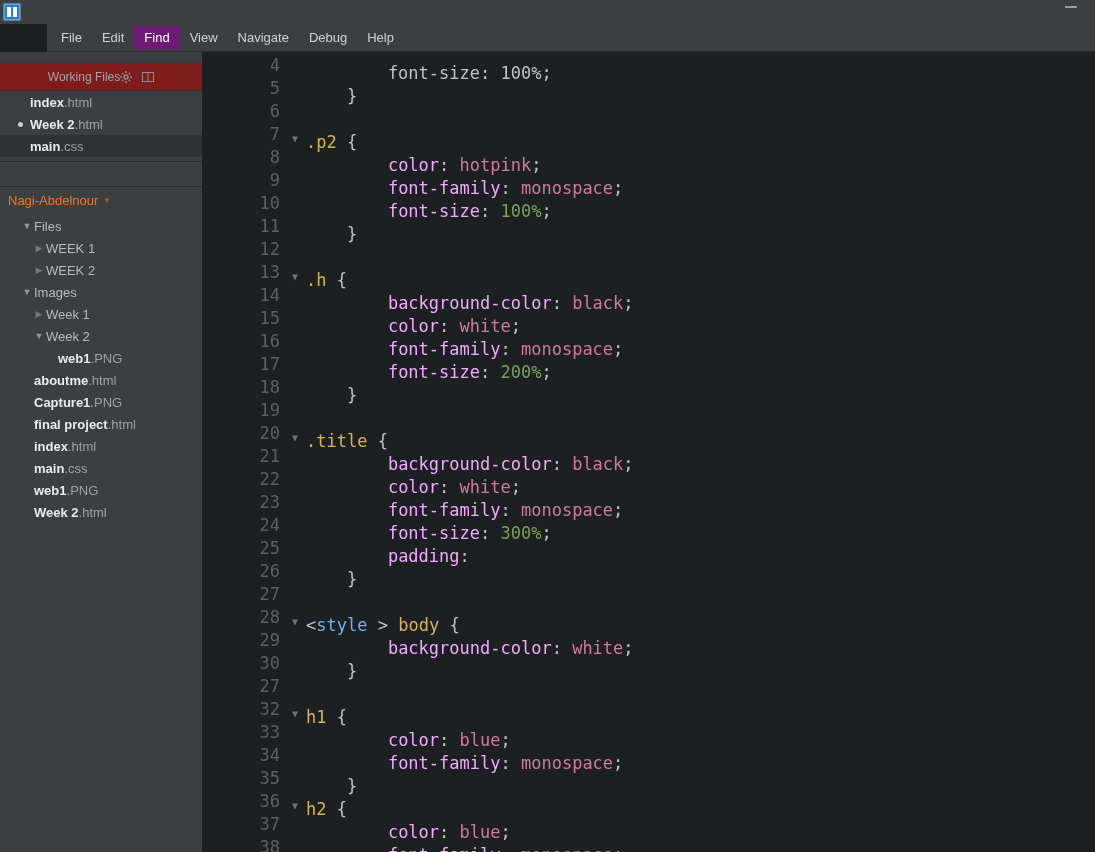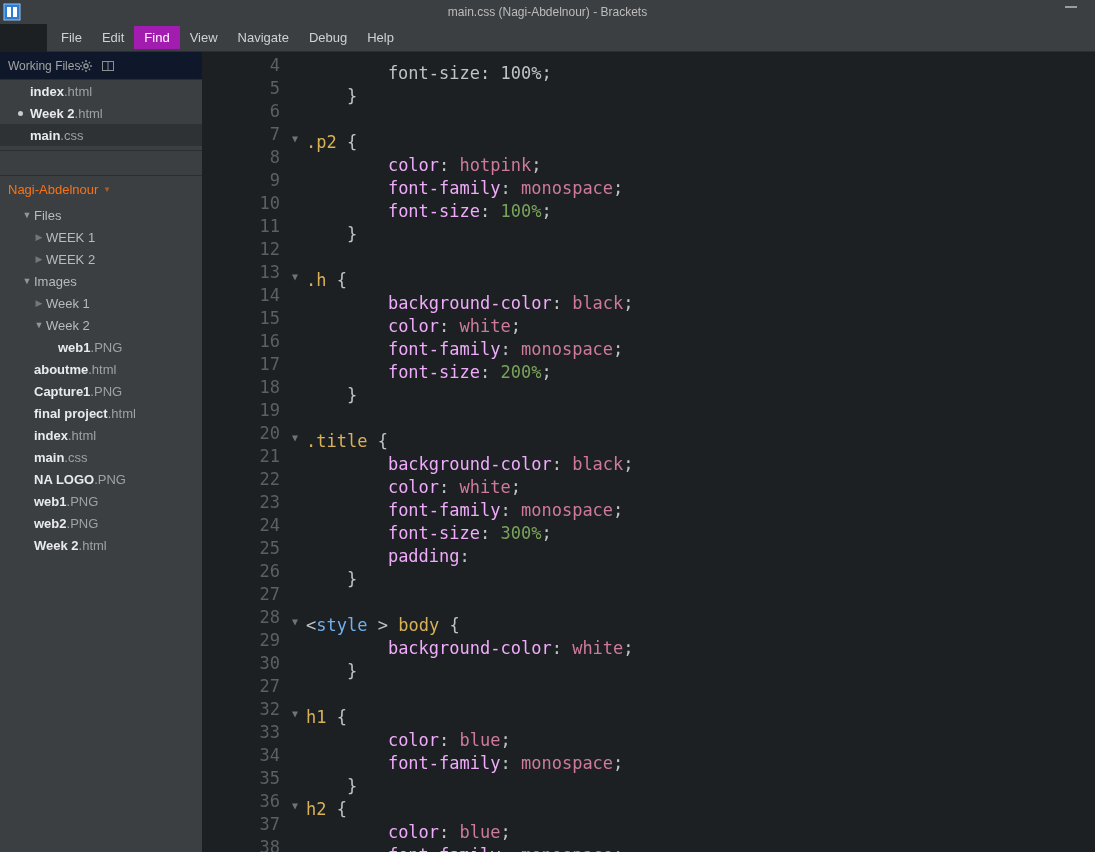--- a/index.html
+++ b/index.html
@@ -3,24 +3,24 @@
 <meta charset="utf-8">
 <style>
 * { margin:0; padding:0; box-sizing:border-box; }
 html,body { width:1095px; height:852px; background:#1d2023; font-family:"Segoe UI",Arial,sans-serif; font-size:13px; color:#b7bbbd; overflow:hidden; }
 .titlebar { height:24px; background:#3c3f41; display:flex; align-items:center; position:relative; }
 .titlebar .logo { width:24px; height:24px; display:flex; align-items:center; justify-content:center; }
 .titlebar .title { position:absolute; left:0; right:0; text-align:center; color:#bcbcbc; font-size:12px; }
 .titlebar .minbtn { position:absolute; right:18px; top:6px; width:12px; height:2px; background:#9a9c9e; }
 .menubar { height:28px; background:#3c3f41; display:flex; align-items:center; padding:0 4px; font-size:13px; color:#cfd2d4; border-bottom:1px solid #2b2e31;margin-left:47px; }
 .menubar .menu { padding:4px 10px; cursor:pointer; }
-.menubar .menu.active { background:#a21caf; color:#fff; }
+.menubar .menu.active { background:#701a75; color:#fff; }
 .main { display:flex; height:calc(852px - 52px); }
 .sidebar { width:202px; background:#3c3f41; display:flex; flex-direction:column; }
-.panel-header { height:28px; display:flex; align-items:center; justify-content:flex-start; padding:0 8px; background:#0f172a; color:#a0a4a6; font-size:12px; border-bottom:1px solid #2b2e31; }
+.panel-header { height:28px; display:flex; align-items:center; justify-content:center; padding:0 8px; background:#7f1d1d; color:#a0a4a6; font-size:12px; border-bottom:1px solid #2b2e31;margin-top:11px; }
 .panel-header .icons { display:flex; gap:10px; }
 .wf-list { }
 .wf-item { height:22px; display:flex; align-items:center; padding-left:14px; font-size:13px; color:#d3d6d8; cursor:pointer; position:relative; }
 .wf-item .dot { width:5px; height:5px; border-radius:50%; background:#c9ccce; position:absolute; left:18px; }
 .wf-item.dotpad { padding-left:30px; }
 .wf-item.active { background:#2f3234; color:#6fb0ee; }
 .wf-item.pad { padding-left:30px; }
 .sidebar-gap { height:26px; border-top:1px solid #2b2e31; border-bottom:1px solid #2b2e31; margin-top:4px; }
 .project-header { height:26px; display:flex; align-items:center; padding:0 8px; color:#f97316; font-size:13px; cursor:pointer; }
 .project-header .caret { margin-left:4px; opacity:.6; font-size:9px; }
@@ -52,21 +52,20 @@
 <body>
 
 <div class="titlebar">
   <div class="logo">
     <svg width="18" height="18" viewBox="0 0 18 18">
         <rect x="1" y="1" width="16" height="16" fill="#2d7cd1" stroke="#8fc4f0"></rect>
         <rect x="4" y="4" width="4" height="10" fill="#fff"></rect>
         <rect x="10" y="4" width="4" height="10" fill="#fff"></rect>
       </svg>
   </div>
-  <div class="title">main.css (Nagi-Abdelnour) - Brackets</div>
   <div class="minbtn"></div>
 </div>
 
 <div class="menubar">
   <div class="menu">File</div>
   <div class="menu">Edit</div>
   <div class="menu active">Find</div>
   <div class="menu">View</div>
   <div class="menu">Navigate</div>
   <div class="menu">Debug</div>
@@ -162,29 +161,21 @@
         <div class="tree-item depth1">
           <span class="arrow"></span>
           <span class="fname"><b>index</b><span class="ext">.html</span></span>
         </div>
         <div class="tree-item depth1">
           <span class="arrow"></span>
           <span class="fname"><b>main</b><span class="ext">.css</span></span>
         </div>
         <div class="tree-item depth1">
           <span class="arrow"></span>
-          <span class="fname"><b>NA LOGO</b><span class="ext">.PNG</span></span>
-        </div>
-        <div class="tree-item depth1">
-          <span class="arrow"></span>
           <span class="fname"><b>web1</b><span class="ext">.PNG</span></span>
-        </div>
-        <div class="tree-item depth1">
-          <span class="arrow"></span>
-          <span class="fname"><b>web2</b><span class="ext">.PNG</span></span>
         </div>
         <div class="tree-item depth1">
           <span class="arrow"></span>
           <span class="fname"><b>Week 2</b><span class="ext">.html</span></span>
         </div>
       </div>
   </div>
 
   <div class="editor">
     <div class="gutter" id="gutter">

